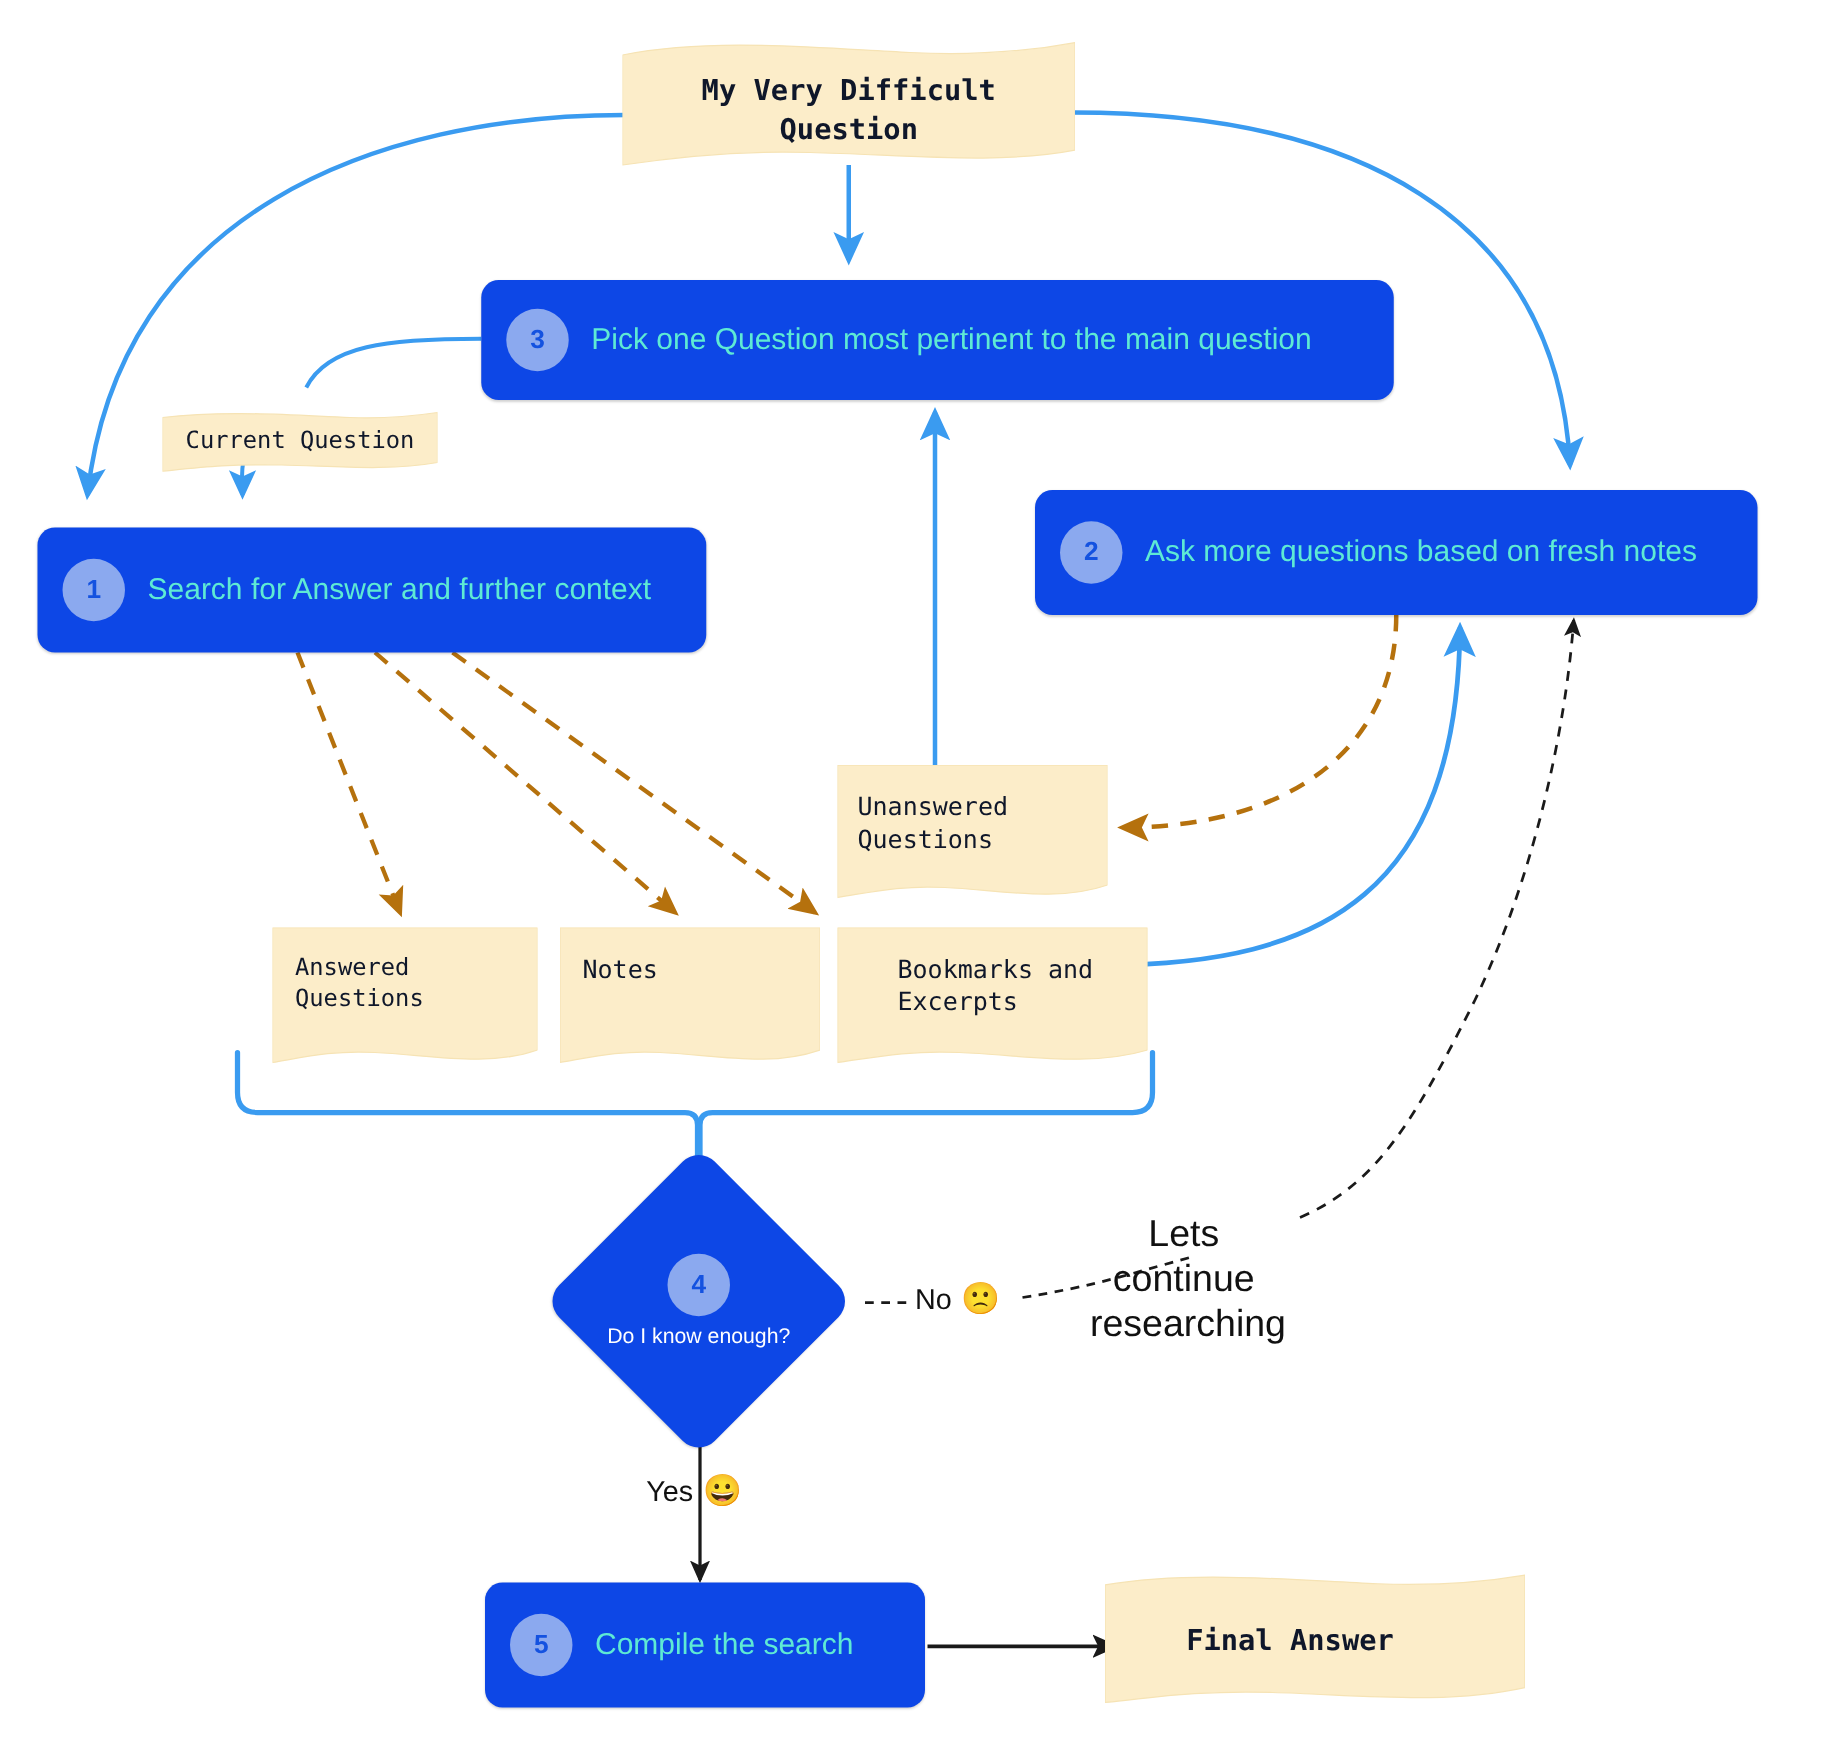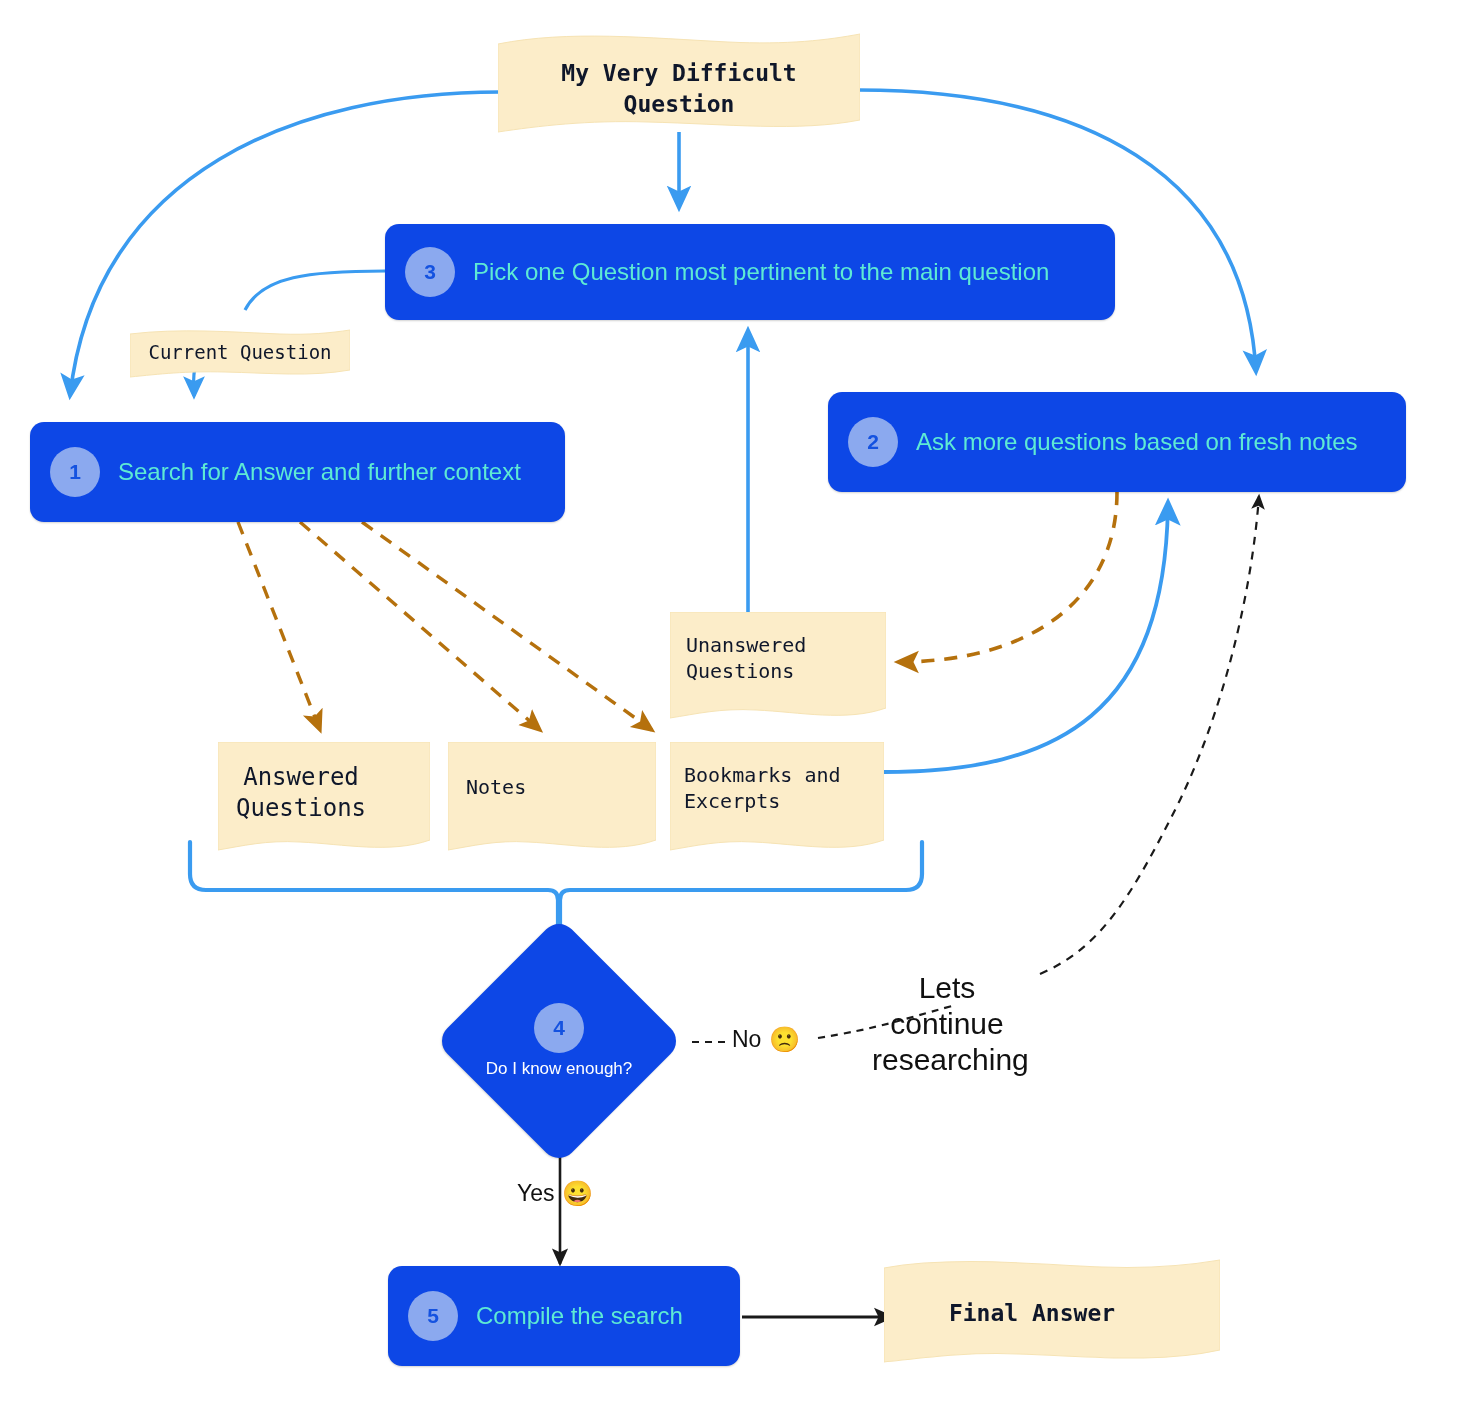--- a/index.html
+++ b/index.html
@@ -234,32 +234,32 @@
       <path d="M0,0 L216,0 L216,96 C176,110 130,100 86,98 C50,96 26,102 0,106 Z" fill="#fcedc9" stroke="#f6e3b4" stroke-width="1"></path>
     </svg>
     <div class="note-text" style="font-size:20px; line-height:1.3; padding:20px 0 0 16px;">Unanswered
 Questions</div>
   </div>
 
   <div class="note" style="left:218px; top:742px; width:212px; height:112px;">
     <svg class="note-shape" viewBox="0 0 212 112" preserveAspectRatio="none">
       <path d="M0,0 L212,0 L212,98 C172,112 126,102 82,100 C48,98 24,104 0,108 Z" fill="#fcedc9" stroke="#f6e3b4" stroke-width="1"></path>
     </svg>
-    <div class="note-text" style="font-size:24px; line-height:1.3; padding:20px 0 0 18px;text-align:center;">Answered
+    <div class="note-text" style="font-size:19px; line-height:1.3; padding:20px 0 0 18px;">Answered
 Questions</div>
   </div>
 
   <div class="note" style="left:448px; top:742px; width:208px; height:112px;">
     <svg class="note-shape" viewBox="0 0 208 112" preserveAspectRatio="none">
       <path d="M0,0 L208,0 L208,98 C168,112 124,102 80,100 C48,98 24,104 0,108 Z" fill="#fcedc9" stroke="#f6e3b4" stroke-width="1"></path>
     </svg>
-    <div class="note-text" style="font-size:20px; line-height:1.3; padding:32px 0 0 18px;">Notes</div>
-  </div>
-
-  <div class="note" style="left:670px; top:742px; width:214px; height:112px;">
+    <div class="note-text" style="font-size:20px; line-height:1.3; padding:20px 0 0 18px;">Notes</div>
+  </div>
+
+  <div class="note" style="left:670px; top:742px; width:214px; height:112px;padding-left:34px;">
     <svg class="note-shape" viewBox="0 0 214 112" preserveAspectRatio="none">
       <path d="M0,0 L214,0 L214,98 C174,112 128,102 84,100 C50,98 24,104 0,108 Z" fill="#fcedc9" stroke="#f6e3b4" stroke-width="1"></path>
     </svg>
     <div class="note-text" style="font-size:20px; line-height:1.3; padding:20px 0 0 14px;">Bookmarks and
 Excerpts</div>
   </div>
 
   <div class="decision" style="left:471px; top:953px; width:176px; height:176px;">
     <div class="diamond"></div>
     <div class="inner">

